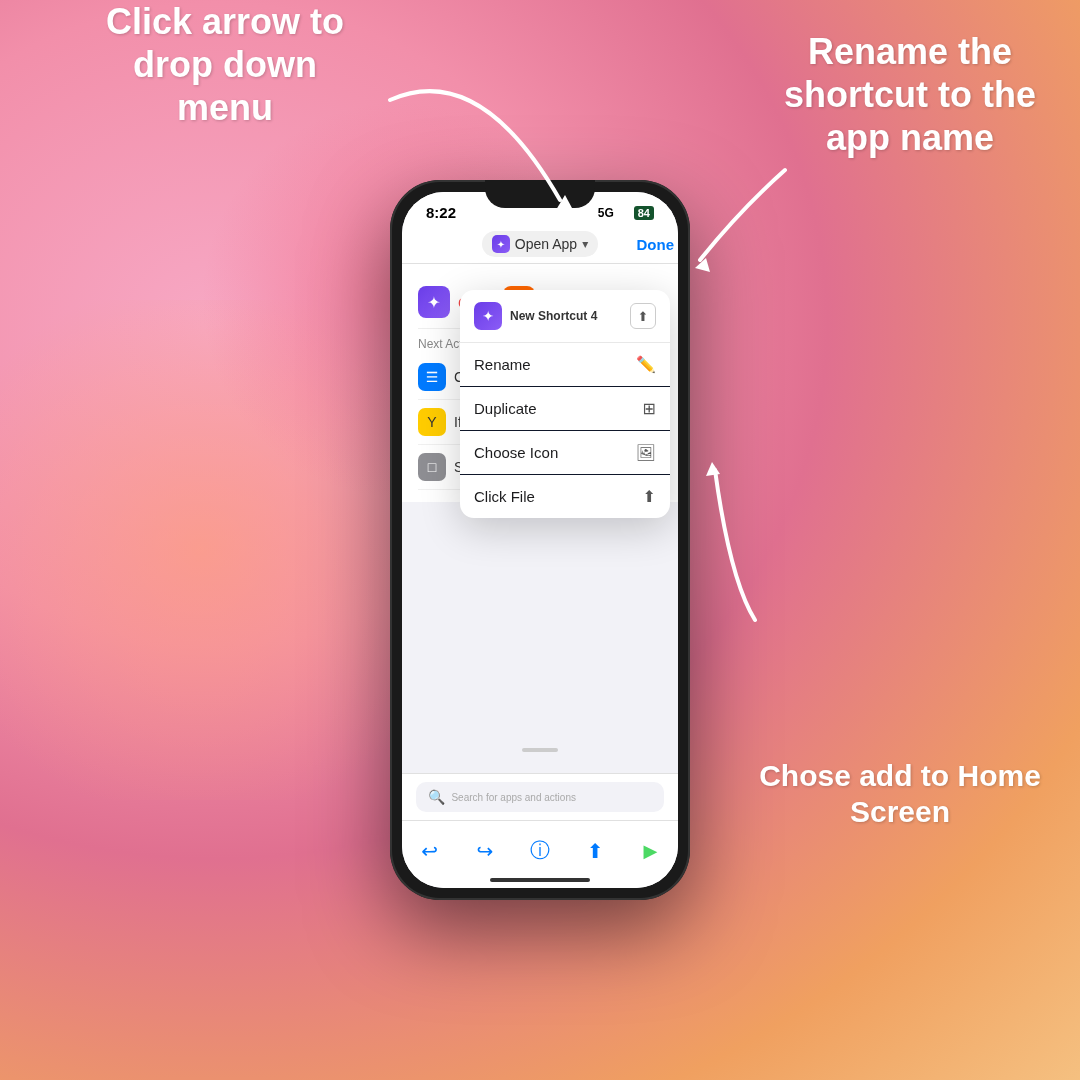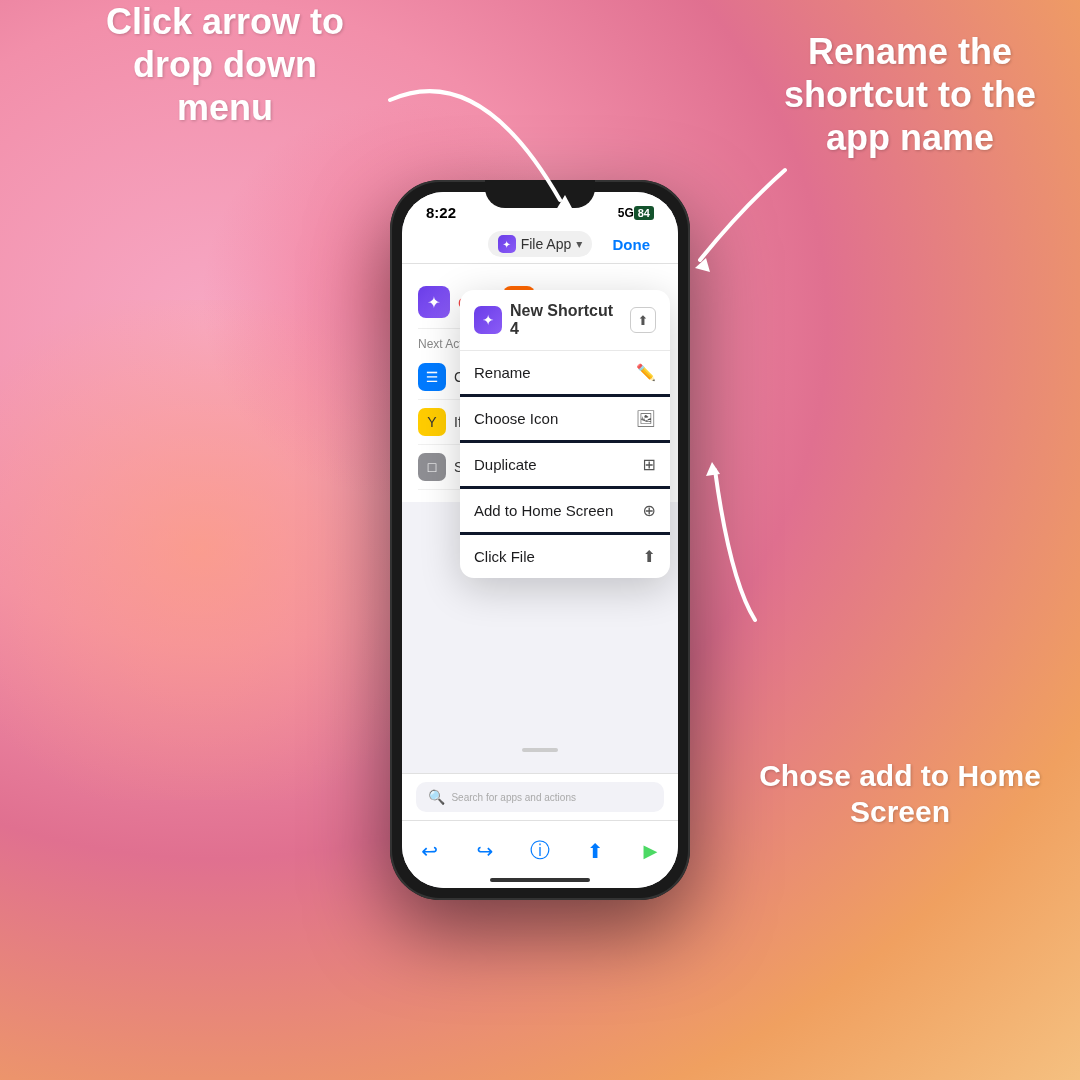--- a/index.html
+++ b/index.html
@@ -107,21 +107,21 @@
       display: flex;
       justify-content: space-between;
       align-items: center;
       padding: 12px 24px 4px;
       background: white;
       font-size: 14px;
       font-weight: 600;
     }
 
     .status-time { font-size: 15px; font-weight: 700; }
-    .status-icons { display: flex; align-items: center; gap: 0; font-size: 13px; }
+    .status-icons { display: flex; align-items: center; gap: 20px; font-size: 13px; }
 
     
     .notch {
       position: absolute;
       top: 0; left: 50%;
       transform: translateX(-50%);
       width: 110px; height: 28px;
       background: #1a1a1a;
       border-radius: 0 0 20px 20px;
       z-index: 20;
@@ -152,21 +152,21 @@
     .shortcuts-icon {
       width: 18px; height: 18px;
       background: linear-gradient(135deg, #6a3de8, #8b5cf6);
       border-radius: 5px;
       display: flex; align-items: center; justify-content: center;
       color: white; font-size: 10px;
     }
 
     .done-btn {
       position: absolute;
-      right: 28px;
+      right: 4px;
       font-size: 15px;
       color: #007aff;
       font-weight: 600;
     }
 
     
     .editor-content {
       background: white;
       padding: 12px 16px;
     }
@@ -251,36 +251,36 @@
     }
 
     .dropdown-shortcut-icon {
       width: 28px; height: 28px;
       background: linear-gradient(135deg, #6a3de8, #8b5cf6);
       border-radius: 7px;
       display: flex; align-items: center; justify-content: center;
       color: white; font-size: 14px;
     }
 
-    .dropdown-title { font-size: 16px; font-weight: 600; color: #333; flex: 1; }
+    .dropdown-title { font-size: 12px; font-weight: 600; color: #333; flex: 1; }
 
     .dropdown-share-btn {
       width: 26px; height: 26px;
       border: 1.5px solid #ccc;
       border-radius: 6px;
       display: flex; align-items: center; justify-content: center;
       font-size: 13px; color: #555;
     }
 
     .dropdown-item {
       display: flex;
       align-items: center;
       justify-content: space-between;
       padding: 12px 14px;
-      border-bottom: 3px solid #0f172a;
+      border-bottom: 1px solid #0f172a;
       font-size: 15px;
       color: #1c1c1e;
     }
 
     .dropdown-item:last-child { border-bottom: none; }
 
     .dropdown-item-label { font-size: 15px; color: #1c1c1e; }
     .dropdown-item-icon { font-size: 16px; color: #555; }
 
     
@@ -389,21 +389,21 @@
         <span class="status-time">8:22</span>
         <div class="status-icons">
           <span style="font-size:12px; font-weight:700;">5G</span>
           <span style="font-size:11px; background:#14532d; color:white; padding:1px 4px; border-radius:3px;">84</span>
         </div>
       </div>
 
       <div class="shortcuts-topbar">
         <div class="open-app-pill">
           <div class="shortcuts-icon">✦</div>
-          <span>File App</span>
+          <span>Open App</span>
           <span style="color:#555; font-size:12px;">▾</span>
         </div>
         <span class="done-btn">Done</span>
       </div>
 
       <div class="editor-content">
         <div class="shortcut-action-row">
           <div class="action-icon-shortcuts">✦</div>
           <span class="action-text">Open</span>
           <div class="action-icon-ali">Ali</div>
@@ -431,30 +431,26 @@
           <div class="dropdown-shortcut-icon">✦</div>
           <span class="dropdown-title">New Shortcut 4</span>
           <div class="dropdown-share-btn">⬆</div>
         </div>
 
         <div class="dropdown-item">
           <span class="dropdown-item-label">Rename</span>
           <span class="dropdown-item-icon">✏️</span>
         </div>
         <div class="dropdown-item">
+          <span class="dropdown-item-label">Duplicate</span>
+          <span class="dropdown-item-icon">⊞</span>
+        </div>
+        <div class="dropdown-item">
           <span class="dropdown-item-label">Choose Icon</span>
           <span class="dropdown-item-icon">🖼</span>
-        </div>
-        <div class="dropdown-item">
-          <span class="dropdown-item-label">Duplicate</span>
-          <span class="dropdown-item-icon">⊞</span>
-        </div>
-        <div class="dropdown-item">
-          <span class="dropdown-item-label">Add to Home Screen</span>
-          <span class="dropdown-item-icon">⊕</span>
         </div>
         <div class="dropdown-item">
           <span class="dropdown-item-label">Click File</span>
           <span class="dropdown-item-icon">⬆</span>
         </div>
       </div>
 
       <div class="drag-handle"></div>
 
       <div class="search-bar">

